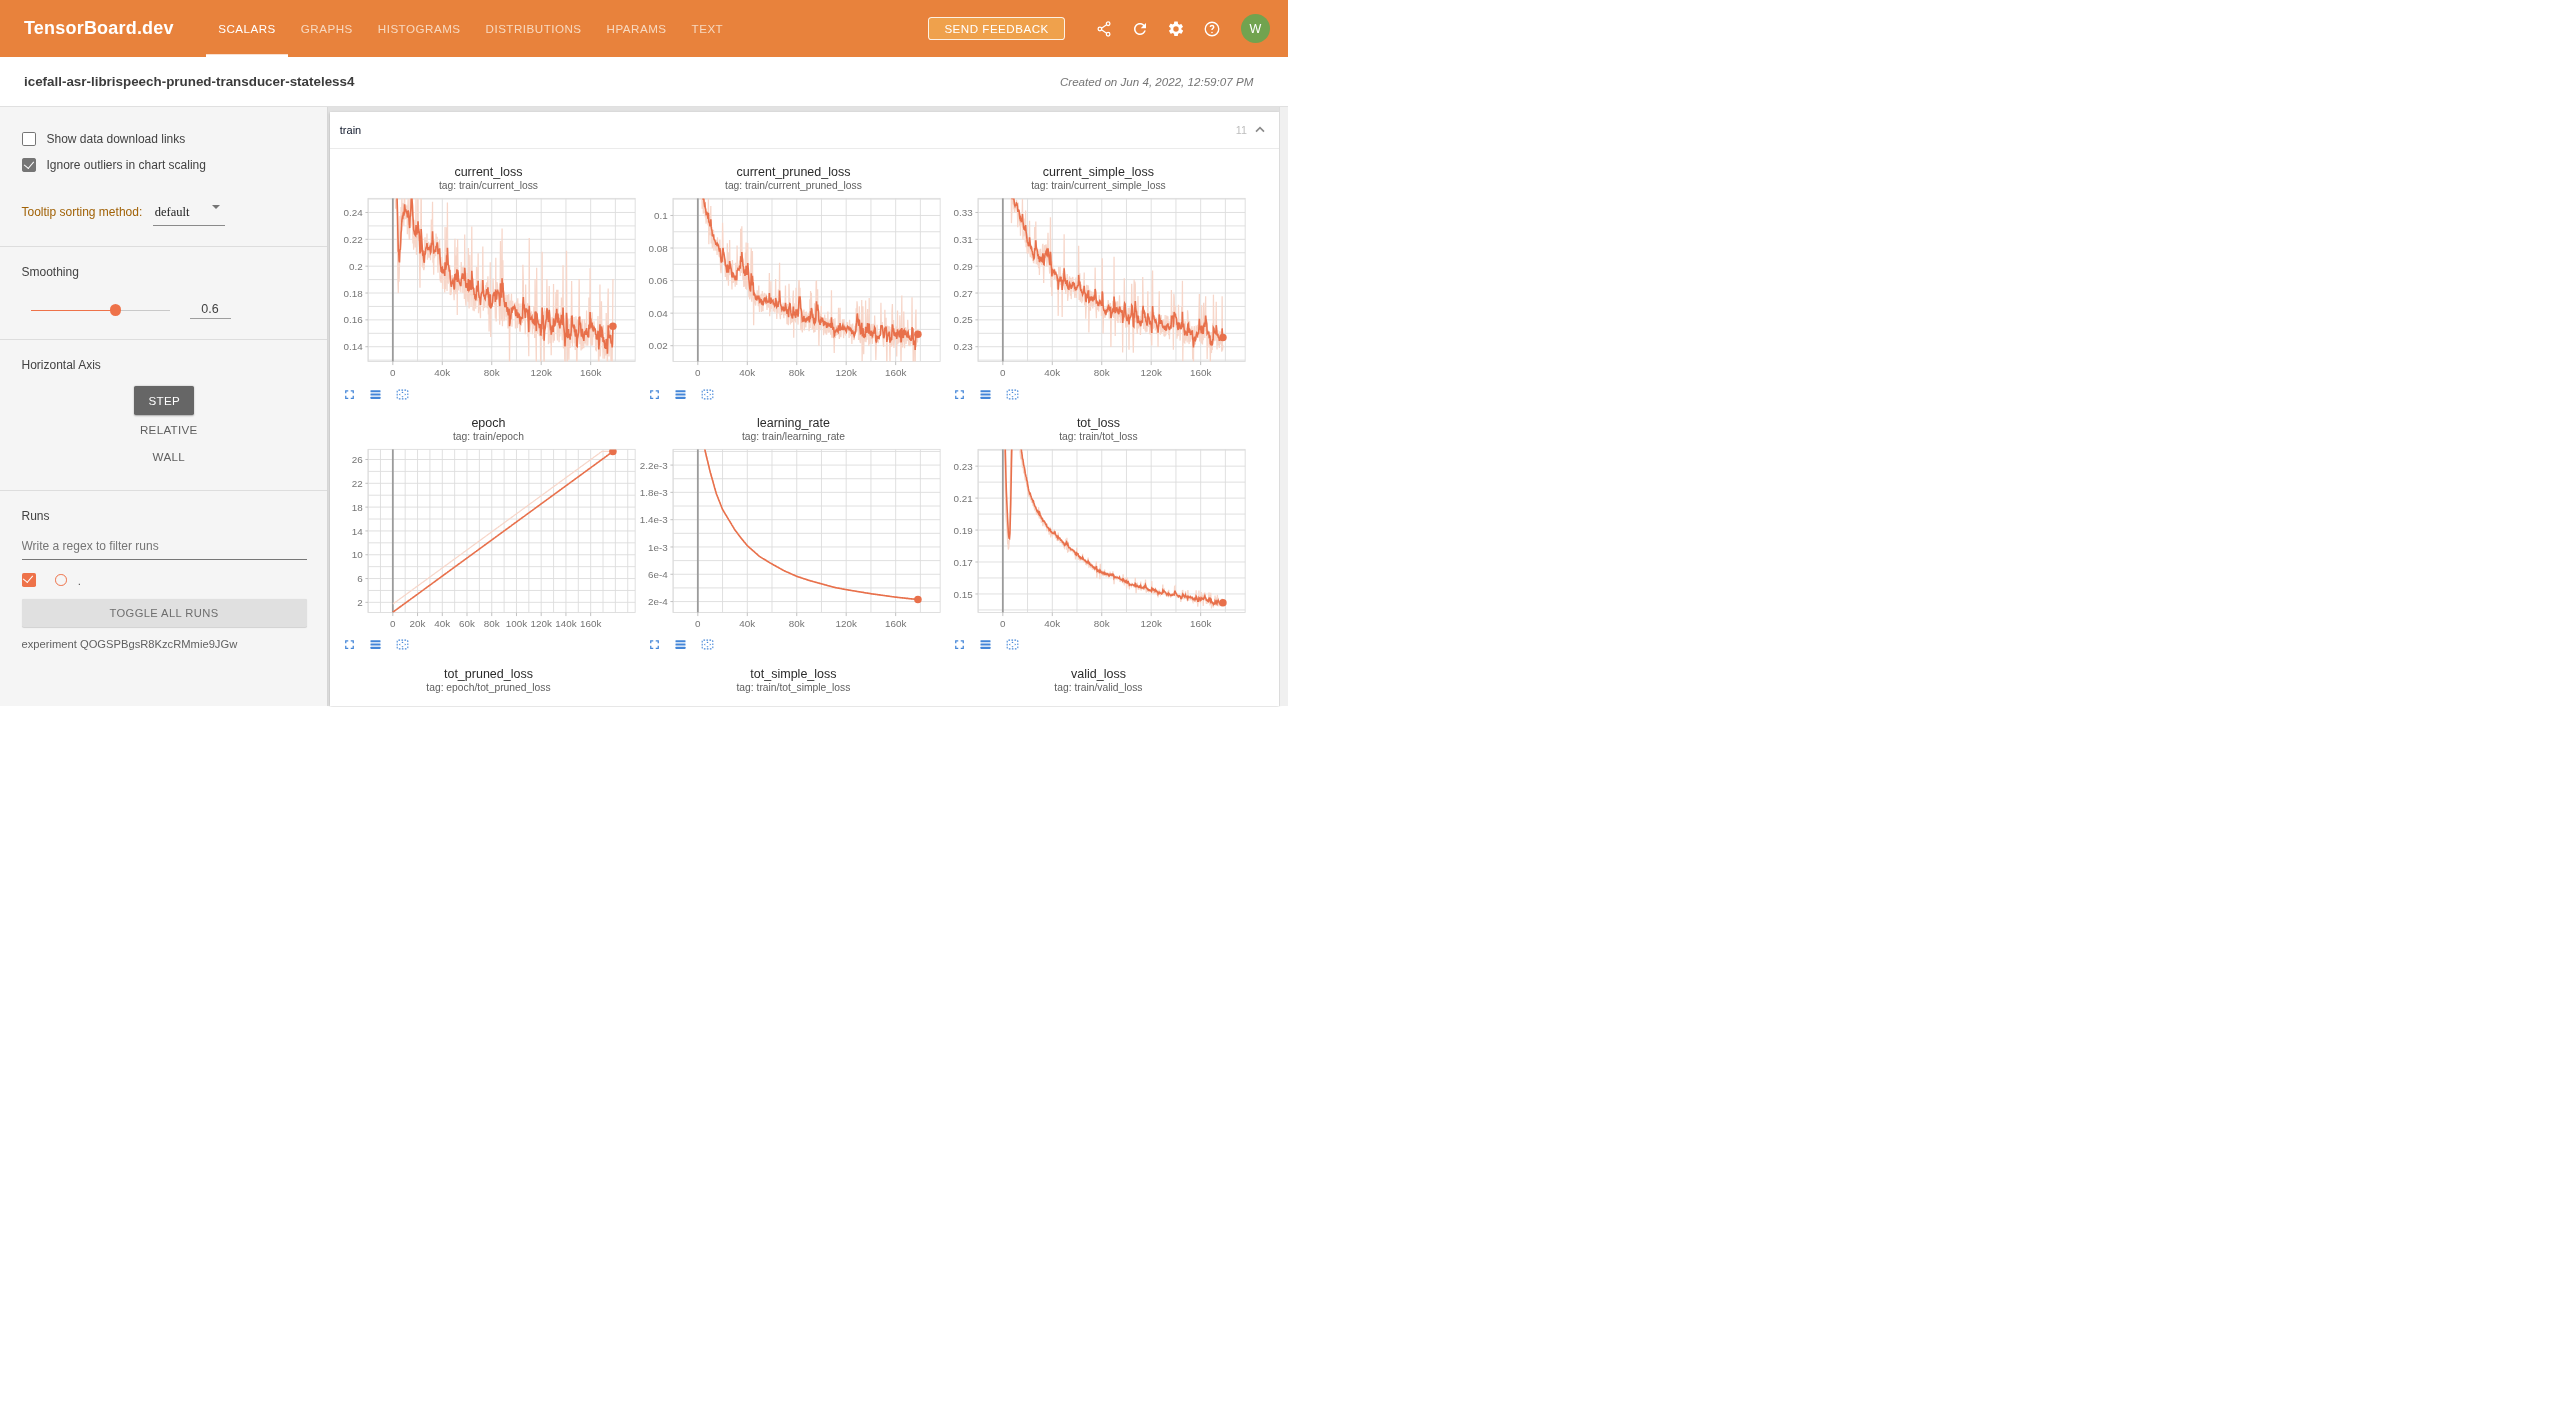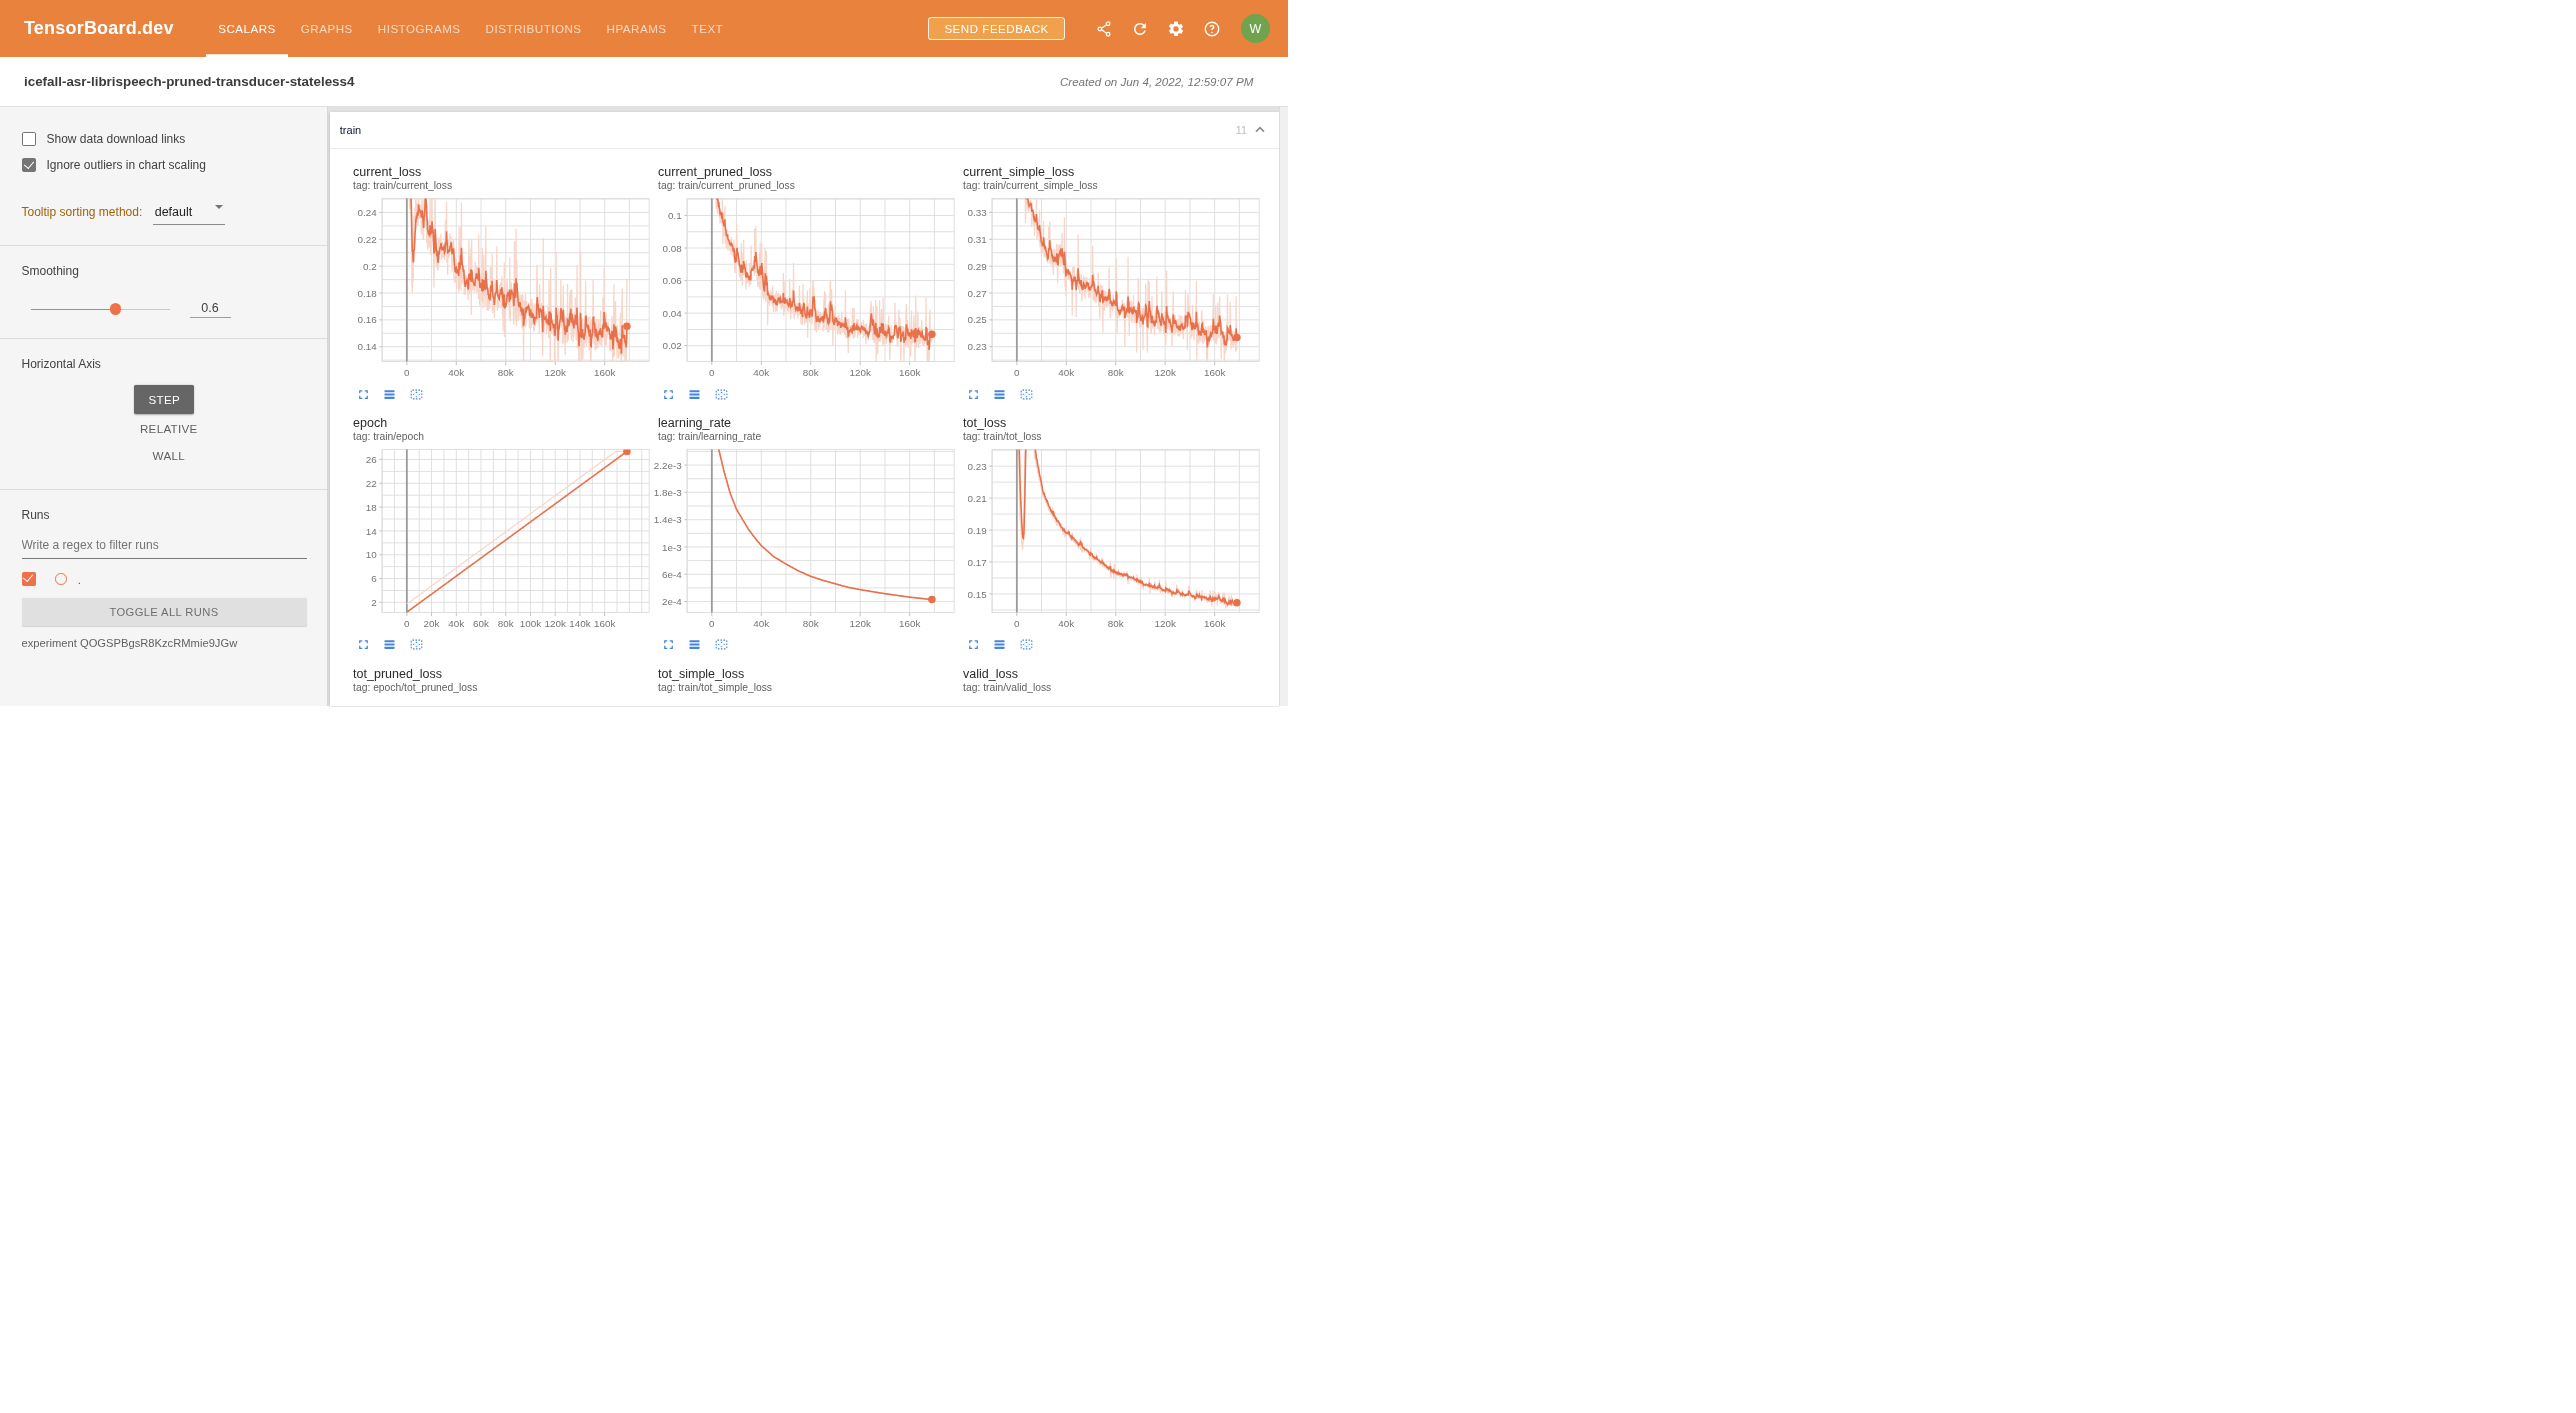--- a/index.html
+++ b/index.html
@@ -52,21 +52,21 @@
   .cb.checked { background:#757575; border-color:#757575; }
   .cb.checked::after, .cb.orange::after {
     content:""; position:absolute; left:3.6px; top:0px; width:4.5px; height:8px;
     border:solid #fff; border-width:0 1.8px 1.8px 0; transform:rotate(40deg);
   }
   .cb.orange { background:#ee7249; border-color:#ee7249; }
   .cbrow label { font-size:12px; cursor:pointer; }
   .tooltip-row { margin-top:33px; display:flex; align-items:baseline; }
   .tooltip-row .lbl { font-size:12px; color:#a16207; }
   .dropdown { margin-left:10.7px; border-bottom:0.9px solid #8a8a8a; padding:0 1.8px 4.5px 1.8px; min-width:72px;
-              display:inline-flex; align-items:flex-start; cursor:pointer; }
+              display:inline-flex; align-items:flex-start; cursor:pointer;font-family:Liberation Serif, serif; }
   .dropdown .val { font-size:12.5px; color:#212121; }
   .caret { width:0; height:0; border-left:4.5px solid transparent; border-right:4.5px solid transparent;
            border-top:4.5px solid #757575; margin-left:23px; }
   .divider { height:0.9px; background:#ddd; margin:20px -20px 0 -21.5px; }
   .sec-label { margin-top:18px; font-size:12px; color:#424242; }
   .slider-row { margin-top:23px; display:flex; align-items:center; }
   .slider { position:relative; width:139px; height:1.8px; background:#c9c9c9; margin-left:9px; cursor:pointer; }
   .slider .fill { position:absolute; left:0; top:0; height:1.8px; background:#ee7249; }
   .slider .thumb { position:absolute; top:-5.4px; width:11.6px; height:11.6px; border-radius:50%; background:#ee7249; }
   .slider-val { margin-left:20px; width:41px; text-align:center; font-size:12.5px; color:#424242;
@@ -90,21 +90,21 @@
   }
   .exp-id { margin-top:11.6px; font-size:11.2px; color:#616161; }
   
   .main { flex:1; display:flex; min-width:0; }
   .card { flex:1; background:#fff; margin:4.5px 0 0 1.8px; box-shadow:0 0.9px 2.7px rgba(0,0,0,.25); min-width:0; }
   .scrollstrip { width:9px; background:#f0f0f0; border-left:0.9px solid #dcdcdc; flex:0 0 auto; }
   .card-header { height:36px; display:flex; align-items:center; padding:0 10.7px 0 10px; cursor:pointer; }
   .card-header .name { font-size:11px; color:#0f172a; }
   .card-header .count { margin-left:auto; font-size:10.7px; color:#bdbdbd; margin-right:5.4px; }
   .card-divider { height:1.8px; background:#ebebeb; }
-  .charts-grid { display:flex; flex-wrap:wrap; padding:9px 0 0 17px; }
+  .charts-grid { display:flex; flex-wrap:wrap; padding:9px 0 0 3px;text-align:center; }
   .tile { width:305px; margin:0 0 7.2px 0; }
   .chart-title { font-size:12.5px; color:#2b2b2b; padding:7.2px 0 0.9px 6.3px; }
   .chart-tag { font-size:10.3px; color:#5f5f5f; padding:0 0 1.8px 6.3px; }
   .chart-actions { display:flex; align-items:center; padding:3.6px 0 0 9px; }
   .cicon { width:15px; height:15px; margin-right:11.6px; cursor:pointer; }
   svg.chart { display:block; }
   text.tick { font-family:"Liberation Sans", sans-serif; font-size:11px; fill:#757575; }
 </style>
 </head>
 <body>

